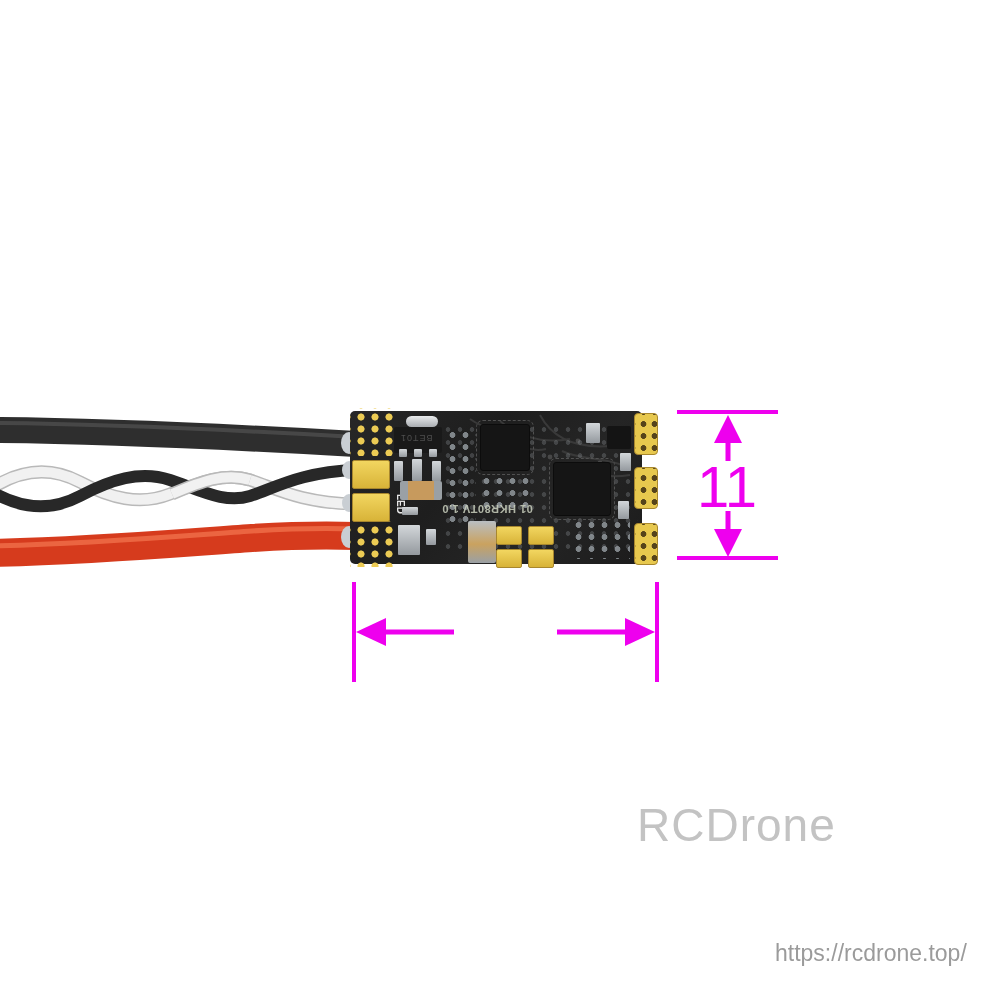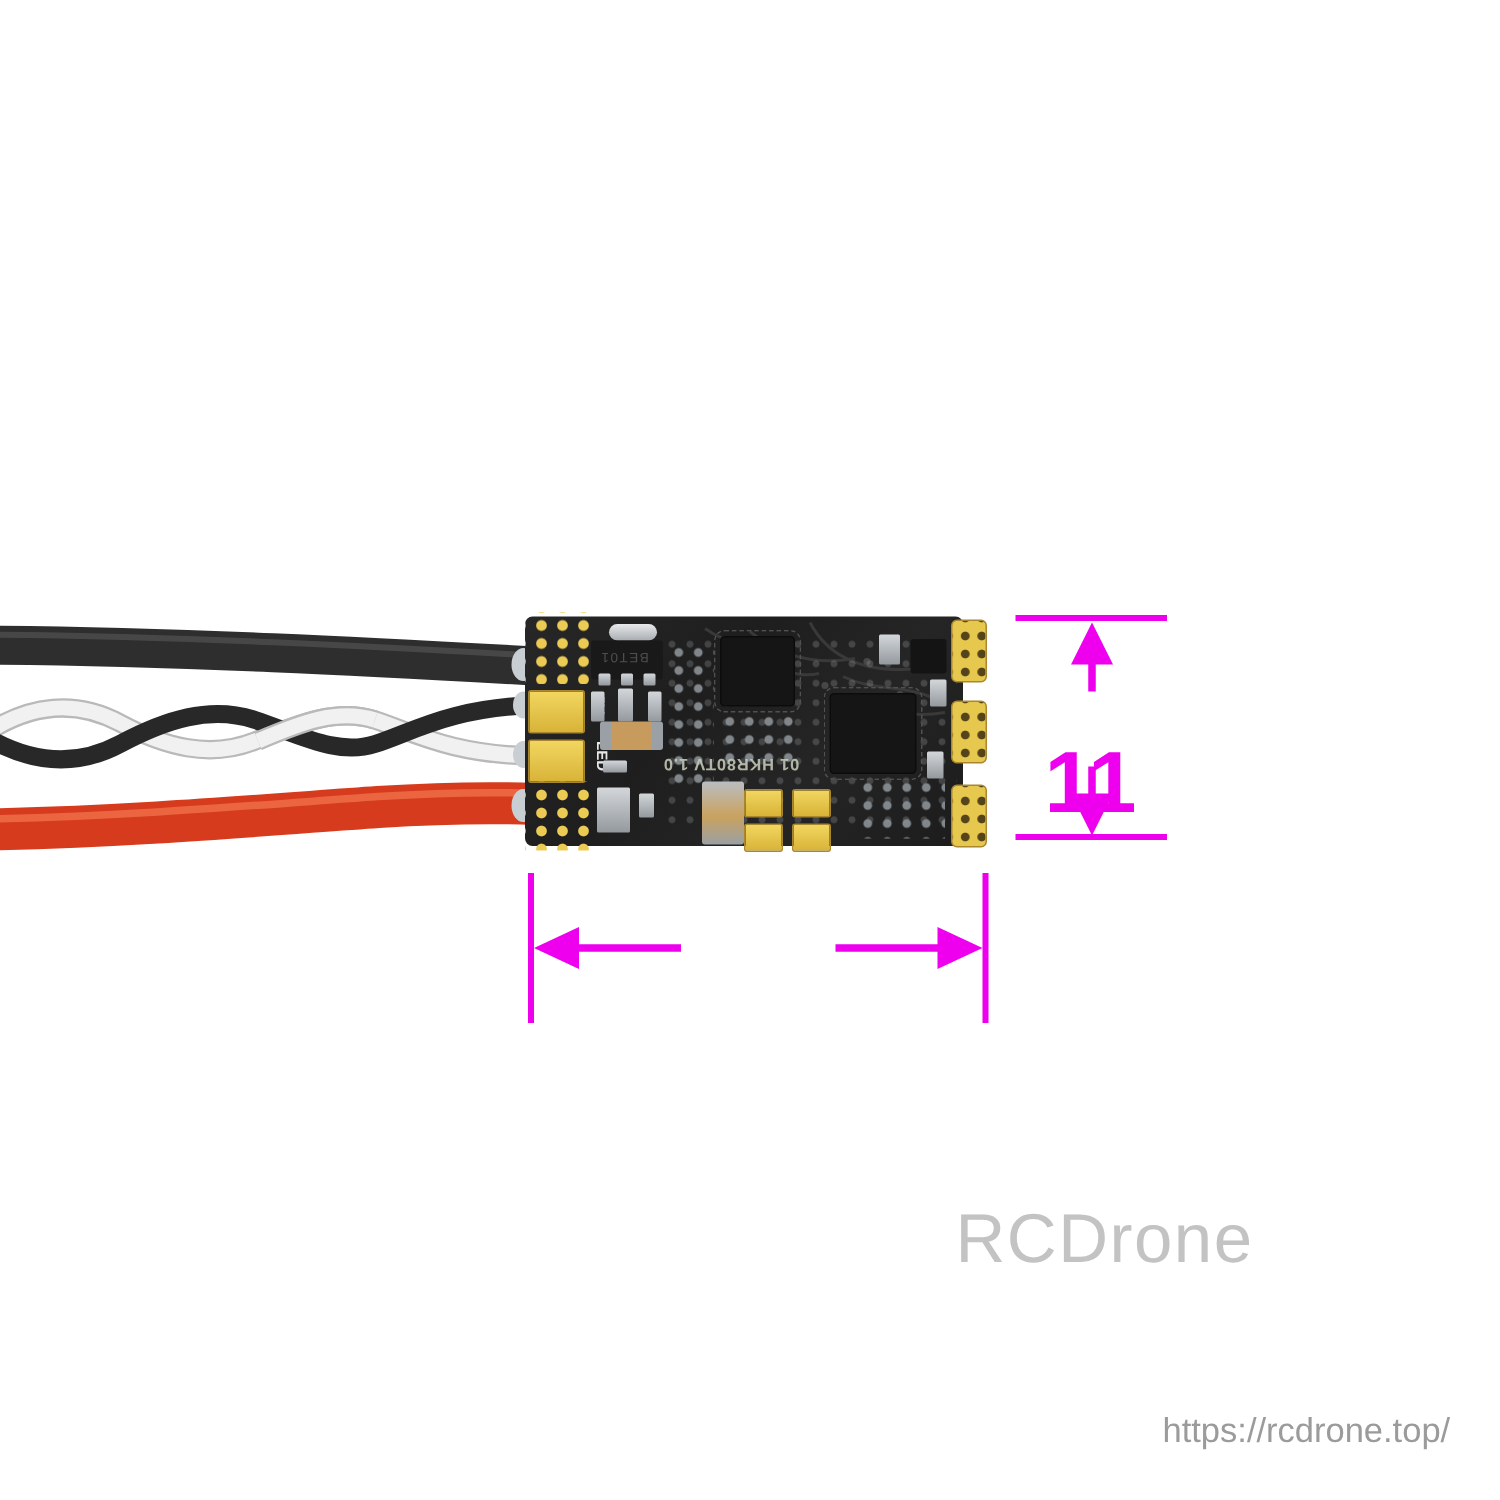--- a/index.html
+++ b/index.html
@@ -18,21 +18,21 @@
              background-size:12px 13px;}
   .sq-dots{background-image:radial-gradient(circle,#8b9196 2.6px,rgba(0,0,0,0) 3.2px);
            background-size:13px 12px;}
   .goldsq{background:linear-gradient(180deg,#f2d660,#d8b338);border-radius:2px;border:1px solid #a8872e;}
   .part{background:linear-gradient(180deg,#d3d7da,#94999e);border-radius:1px;}
   .qfn{background:#151515;border:1px solid #0c0c0c;border-radius:3px;
        outline:1px dashed #515151;outline-offset:3px;}
   .silk{color:#c9cfbd;opacity:.85;font-size:11px;font-weight:bold;letter-spacing:.5px;white-space:nowrap;}
   .sidelabel{color:#e6e6e6;font-size:10px;font-weight:bold;line-height:10px;}
   
-  .dim-num{color:#ee00ee;font-size:58px;font-weight:bold;transform:translate(-50%,-50%);white-space:nowrap;margin-top:36px;}
+  .dim-num{color:#ee00ee;font-size:58px;font-weight:normal;transform:translate(-50%,-50%);white-space:nowrap;}
   .dim-line{background:#ee00ee;}
   
   #watermark{color:#c3c3c3;font-size:46px;letter-spacing:1px;}
   #siteurl{color:#9b9b9b;font-size:23px;}
 </style>
 </head>
 <body>
 
 <div id="canvas">
 

